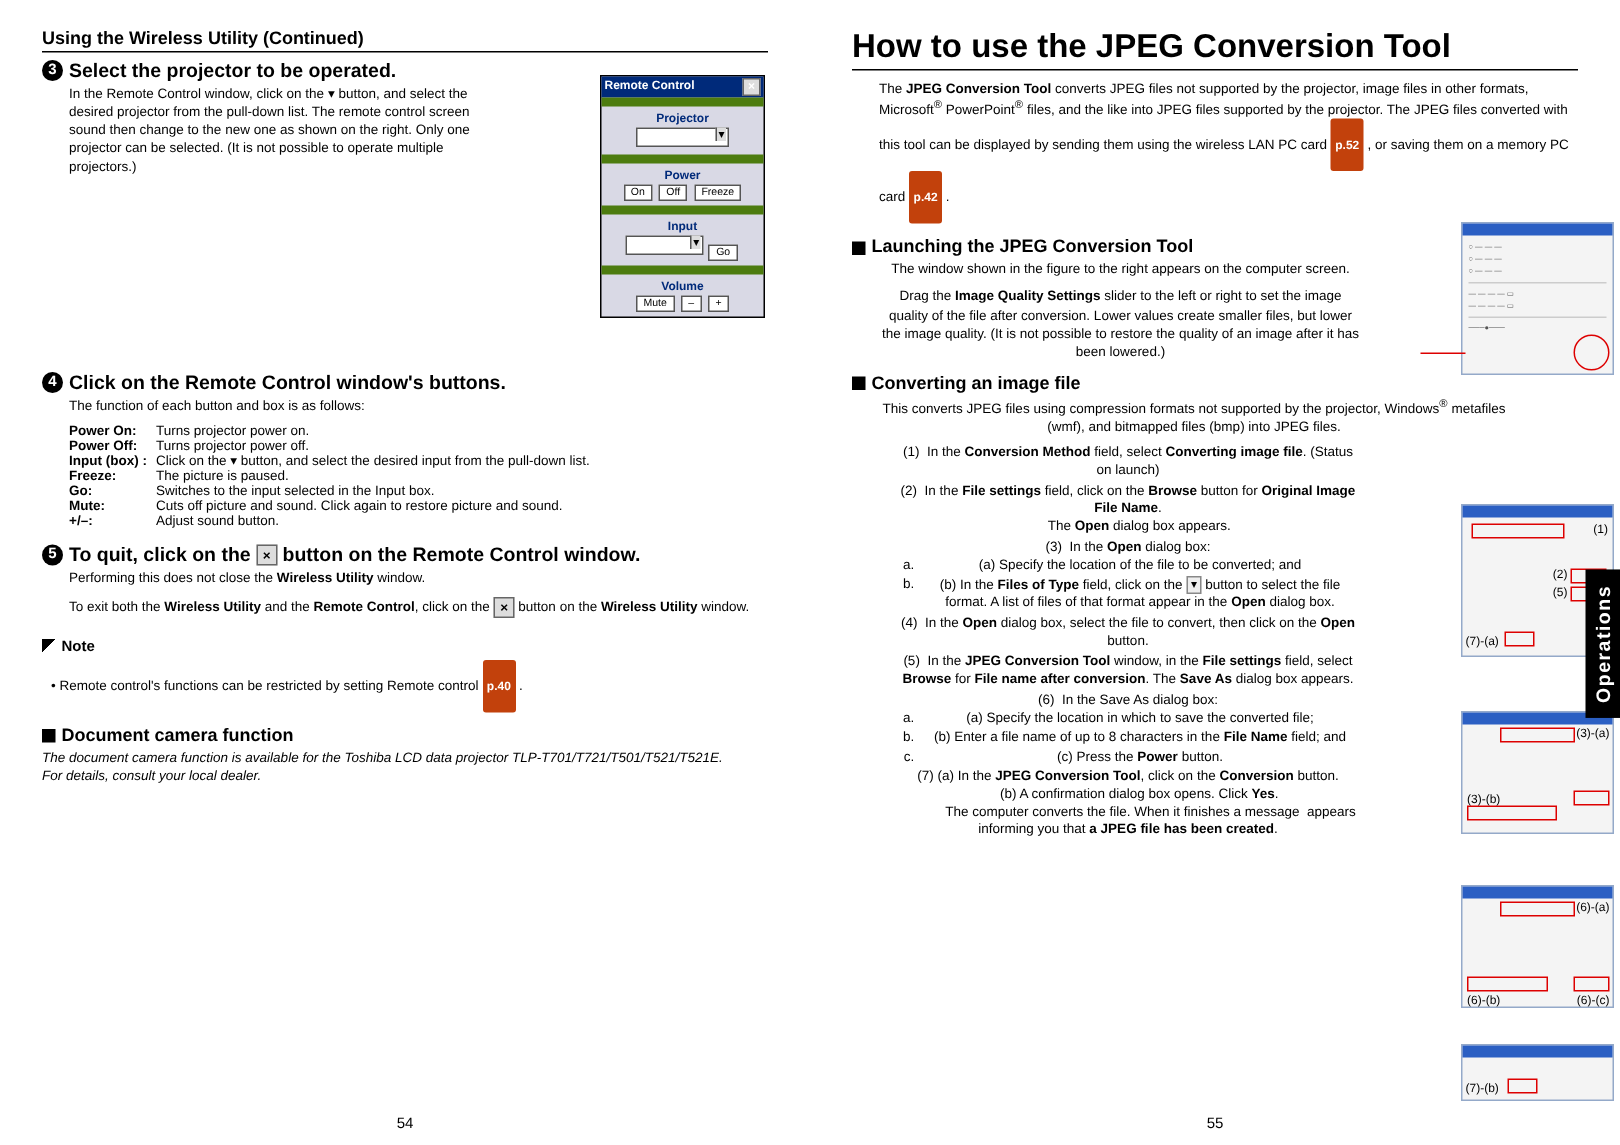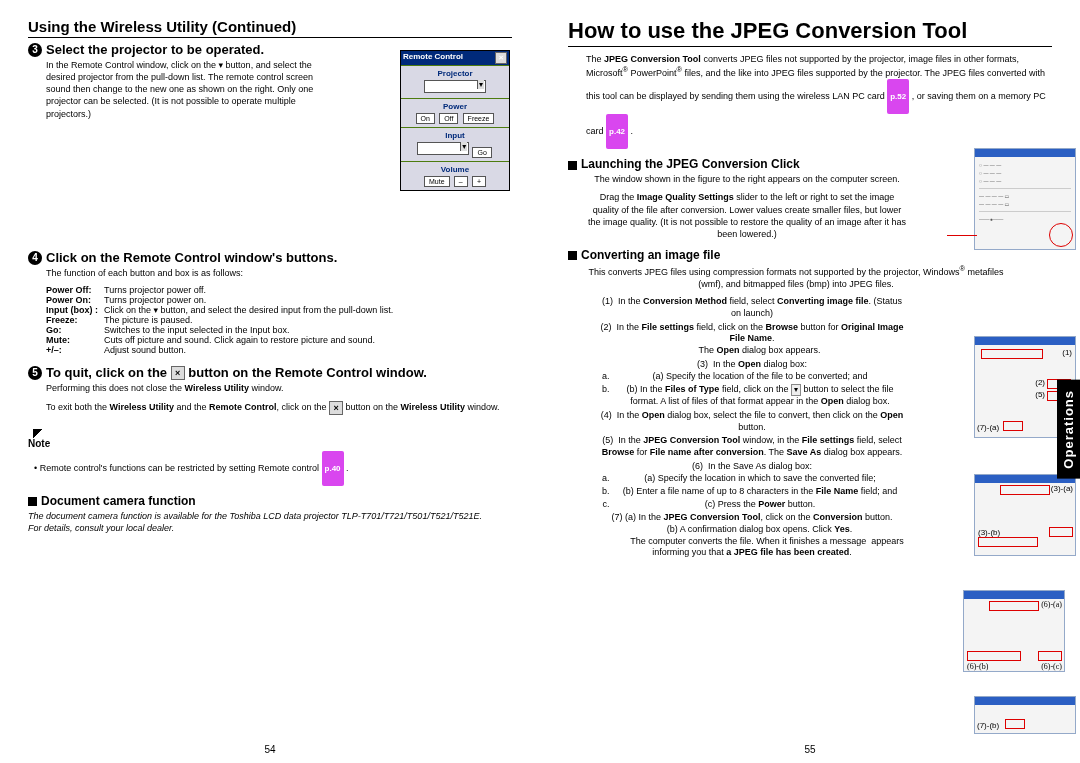--- a/index.html
+++ b/index.html
@@ -20,21 +20,21 @@
     height: 100%;
   }
   .page-half {
     width: 50%;
     padding: 18px 28px 10px 28px;
     box-sizing: border-box;
     position: relative;
   }
   .page-left { border-right: none; }
   h1.section-title {
-    font-size: 15px;
+    font-size: 12px;
     font-weight: bold;
     margin: 0 0 4px 0;
     border-bottom: 1.5px solid #000;
     padding-bottom: 2px;
   }
   h1.big-title {
     font-size: 22px;
     font-weight: bold;
     margin: 0 0 6px 0;
     border-bottom: 1.5px solid #000;
@@ -73,21 +73,21 @@
     width: 9px; height: 9px;
     background: #000;
     margin-right: 4px;
     vertical-align: middle;
   }
   table.btn-table { border-collapse: collapse; font-size: 9px; margin-left: 18px; }
   table.btn-table td { padding: 0 6px 0 0; vertical-align: top; }
   table.btn-table td:first-child { font-weight: bold; white-space: nowrap; }
   .page-ref {
     display: inline-block;
-    background: #d946ef;
+    background: #c2410c;
     color: #fff;
     font-size: 8px;
     font-weight: bold;
     padding: 12px 3px;
     border-radius: 2px;
     line-height: 11px;
   }
   .small-btn {
     display: inline-block;
     border: 1px solid #888;
@@ -103,25 +103,24 @@
     background: #ddd;
     font-size: 9px;
     font-weight: bold;
     width: 12px; height: 12px;
     text-align: center;
     line-height: 12px;
     vertical-align: middle;
   }
   .note-label {
     display: inline-flex;
-    align-items: center;
+    align-items: flex-start;
     font-size: 10px;
     font-weight: bold;
     margin-top: 8px;
-    flex-direction: column;
   }
   .note-icon {
     width: 9px; height: 9px;
     background: linear-gradient(135deg, #000 50%, transparent 50%);
     margin-right: 4px;
   }
   .page-num {
     position: absolute;
     bottom: 8px;
     font-size: 10px;
@@ -153,21 +152,21 @@
   }
   .remote-title {
     background: #002a7a;
     color: #fff;
     font-weight: bold;
     padding: 1px 2px;
     display: flex;
     justify-content: space-between;
     font-size: 8px;
   }
-  .remote-sec { padding: 3px 4px; border-top: 1px solid #4d7c0f; }
+  .remote-sec { padding: 3px 4px; border-top: 6px solid #4d7c0f; }
   .remote-sec .lbl { color: #002a7a; font-weight: bold; margin-bottom: 2px; }
   .mini-btn {
     display: inline-block;
     border: 1px solid #555;
     background: #fff;
     font-size: 7px;
     padding: 1px 4px;
     margin: 0 1px;
   }
   .mini-select {
@@ -272,26 +271,26 @@
 
     
     <div class="step-row">
       <span class="step-num">4</span>
       <span class="step-title">Click on the Remote Control window's buttons.</span>
     </div>
     <div class="body-text indent-1">The function of each button and box is as follows:</div>
     <table class="btn-table">
       <tbody id="step4-rows">
           <tr>
+            <td>Power On:</td>
+            <td>Turns projector power on.</td>
+          </tr>
+          <tr>
             <td>Power Off:</td>
             <td>Turns projector power off.</td>
-          </tr>
-          <tr>
-            <td>Power On:</td>
-            <td>Turns projector power on.</td>
           </tr>
           <tr>
             <td>Input (box) :</td>
             <td>Click on the ▾ button, and select the desired input from the pull-down list.</td>
           </tr>
           <tr>
             <td>Freeze:</td>
             <td>The picture is paused.</td>
           </tr>
           <tr>
@@ -343,21 +342,21 @@
   </div>
 
   <div class="page-half">
     <h1 class="big-title">How to use the JPEG Conversion Tool</h1>
 
     <div class="body-text indent-1">
       The <b>JPEG Conversion Tool</b> converts JPEG files not supported by the projector, image files in other formats, Microsoft<sup>®</sup> PowerPoint<sup>®</sup> files, and the like into JPEG files supported by the projector. The JPEG files converted with this tool can be displayed by sending them using the wireless LAN PC card <span class="page-ref">p.52</span> <span>, or saving them on a memory PC card</span> <span class="page-ref">p.42</span> .
     </div>
 
     <div class="sub-heading">
-      <span class="black-square"></span><span>Launching the JPEG Conversion Click</span>
+      <span class="black-square"></span><span>Launching the JPEG Conversion Tool</span>
     </div>
     <div class="right-body">
       <div class="body-text indent-1">The window shown in the figure to the right appears on the computer screen.</div>
       <div class="body-text indent-1">
         Drag the <b>Image Quality Settings</b> slider to the left or right to set the image quality of the file after conversion. Lower values create smaller files, but lower the image quality. (It is not possible to restore the quality of an image after it has been lowered.)
       </div>
     </div>
 
     <div class="sub-heading">
       <span class="black-square"></span><span>Converting an image file</span>
@@ -420,21 +419,21 @@
     <div class="shot" style="top:474px; right:4px; width:100px; height:80px;">
       <div class="shot-title"></div>
       <div class="red-box" style="top:10px;left:25px;width:48px;height:8px;"></div>
       <div class="red-label" style="top:9px;right:2px;">(3)-(a)</div>
       <div class="red-box" style="bottom:8px;left:3px;width:58px;height:8px;"></div>
       <div class="red-label" style="bottom:18px;left:3px;">(3)-(b)</div>
       <div class="red-box" style="bottom:18px;right:2px;width:22px;height:8px;"></div>
 
     </div>
 
-    <div class="shot" style="top:590px; right:15px; width:100px; height:80px;font-family:Liberation Serif, serif;">
+    <div class="shot" style="top:590px; right:4px; width:100px; height:80px;">
       <div class="shot-title"></div>
       <div class="red-box" style="top:10px;left:25px;width:48px;height:8px;"></div>
       <div class="red-label" style="top:9px;right:2px;">(6)-(a)</div>
       <div class="red-box" style="bottom:10px;left:3px;width:52px;height:8px;"></div>
       <div class="red-label" style="bottom:0px;left:3px;">(6)-(b)</div>
       <div class="red-box" style="bottom:10px;right:2px;width:22px;height:8px;"></div>
       <div class="red-label" style="bottom:0px;right:2px;">(6)-(c)</div>
     </div>
 
     <div class="shot" style="top:696px; right:4px; width:100px; height:36px;">

